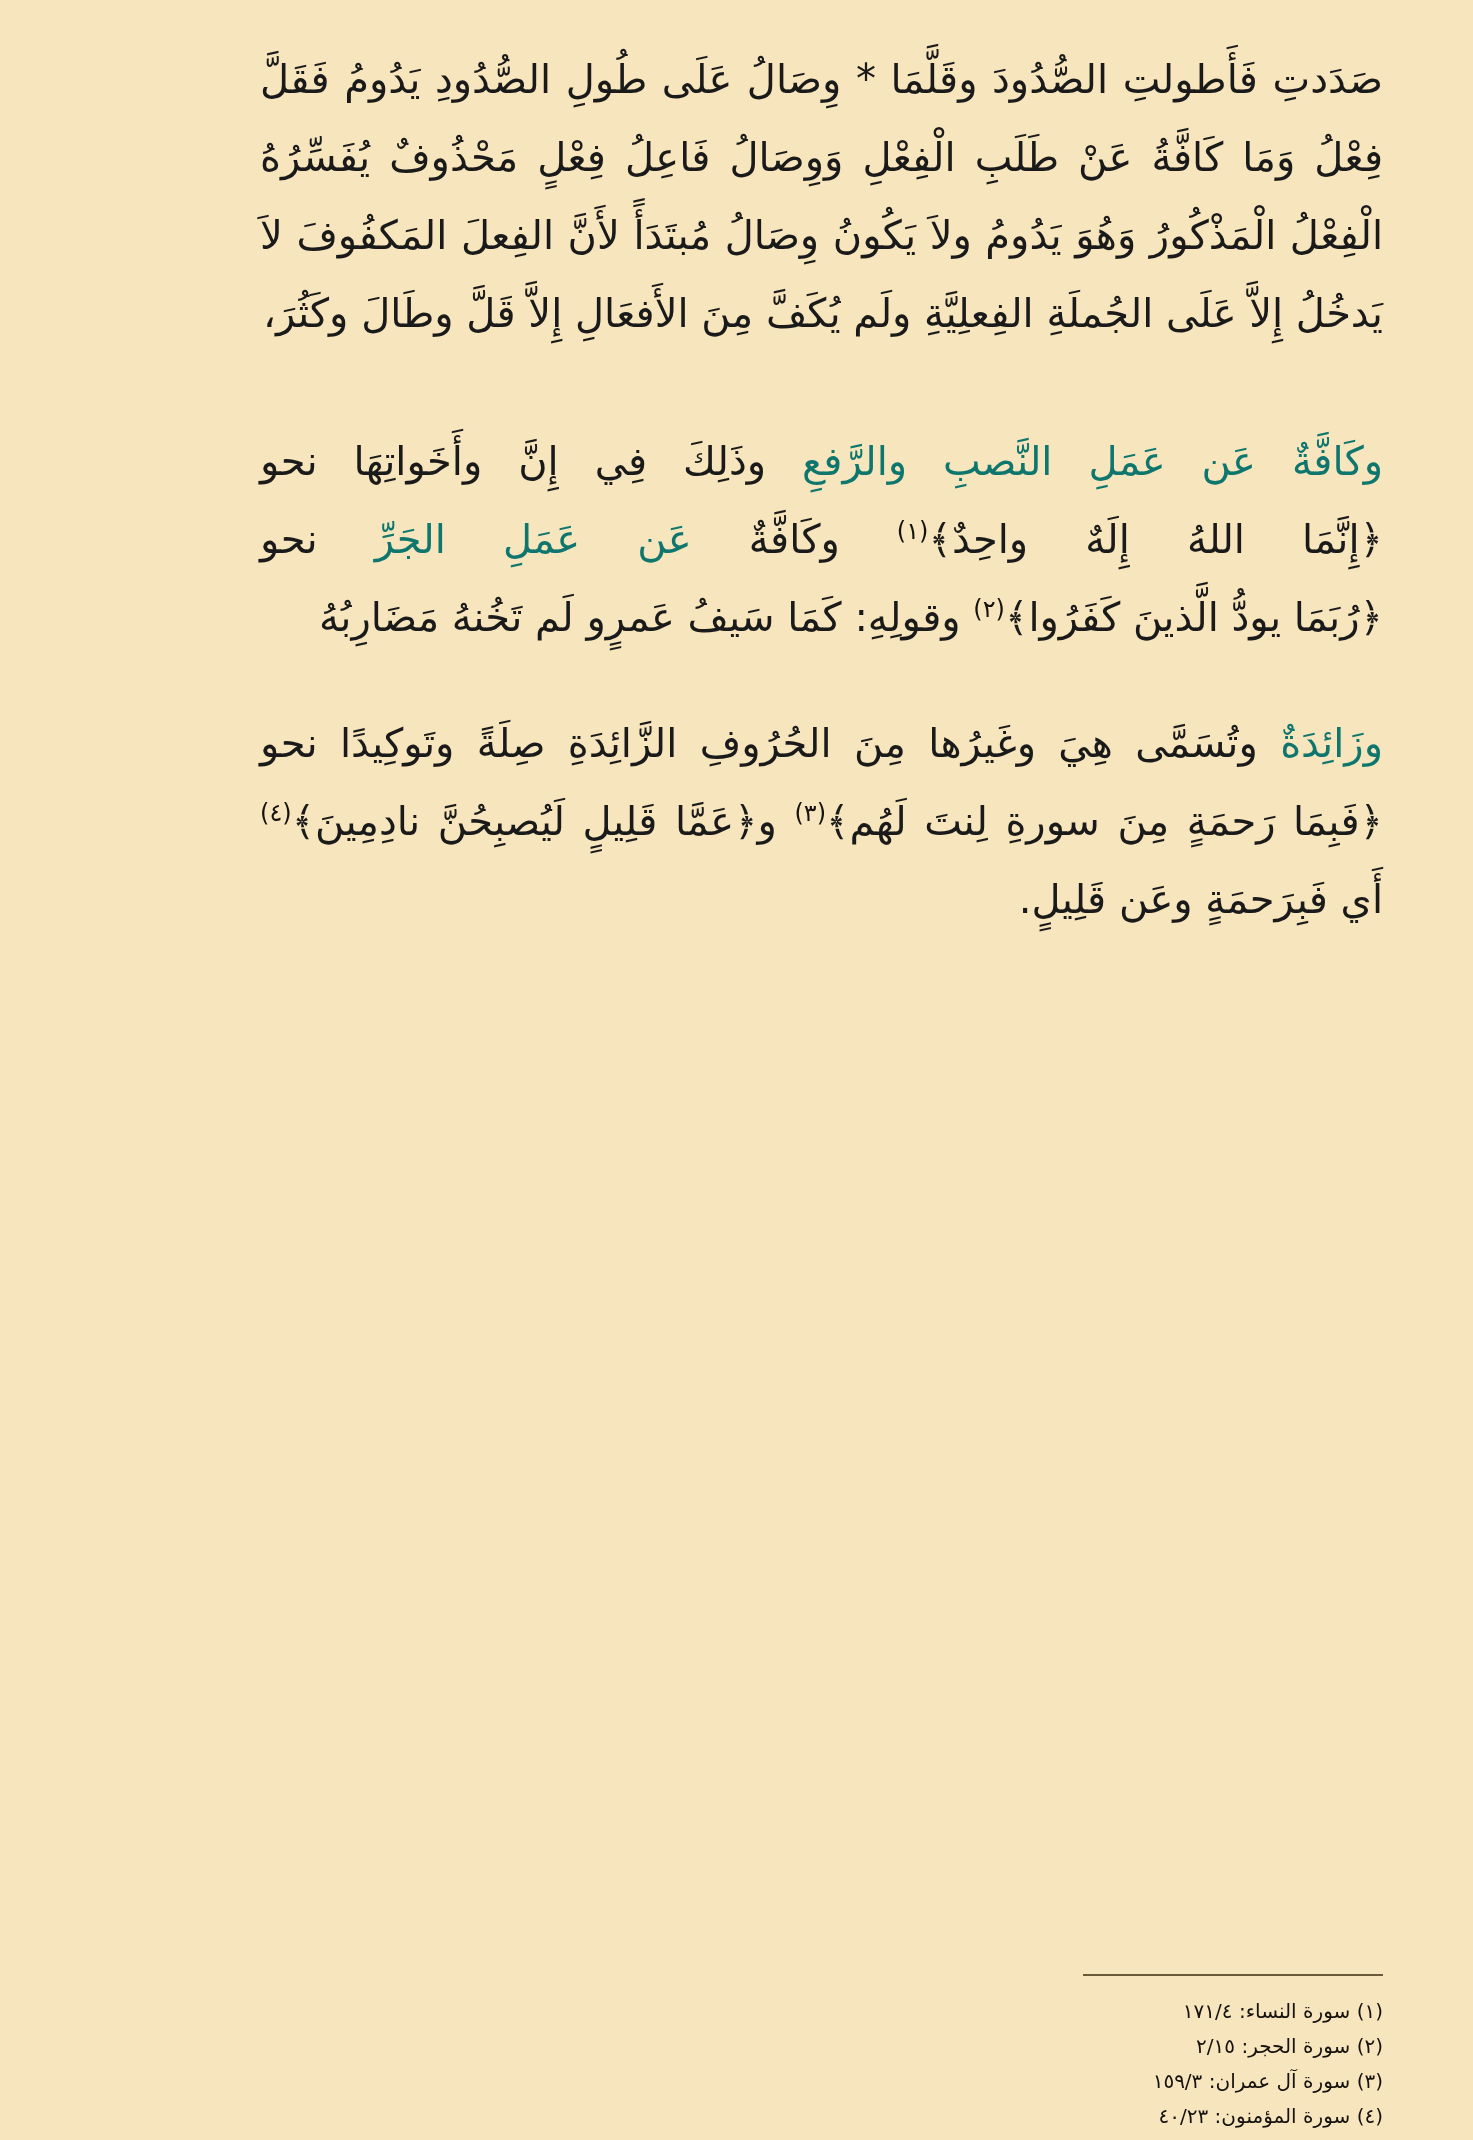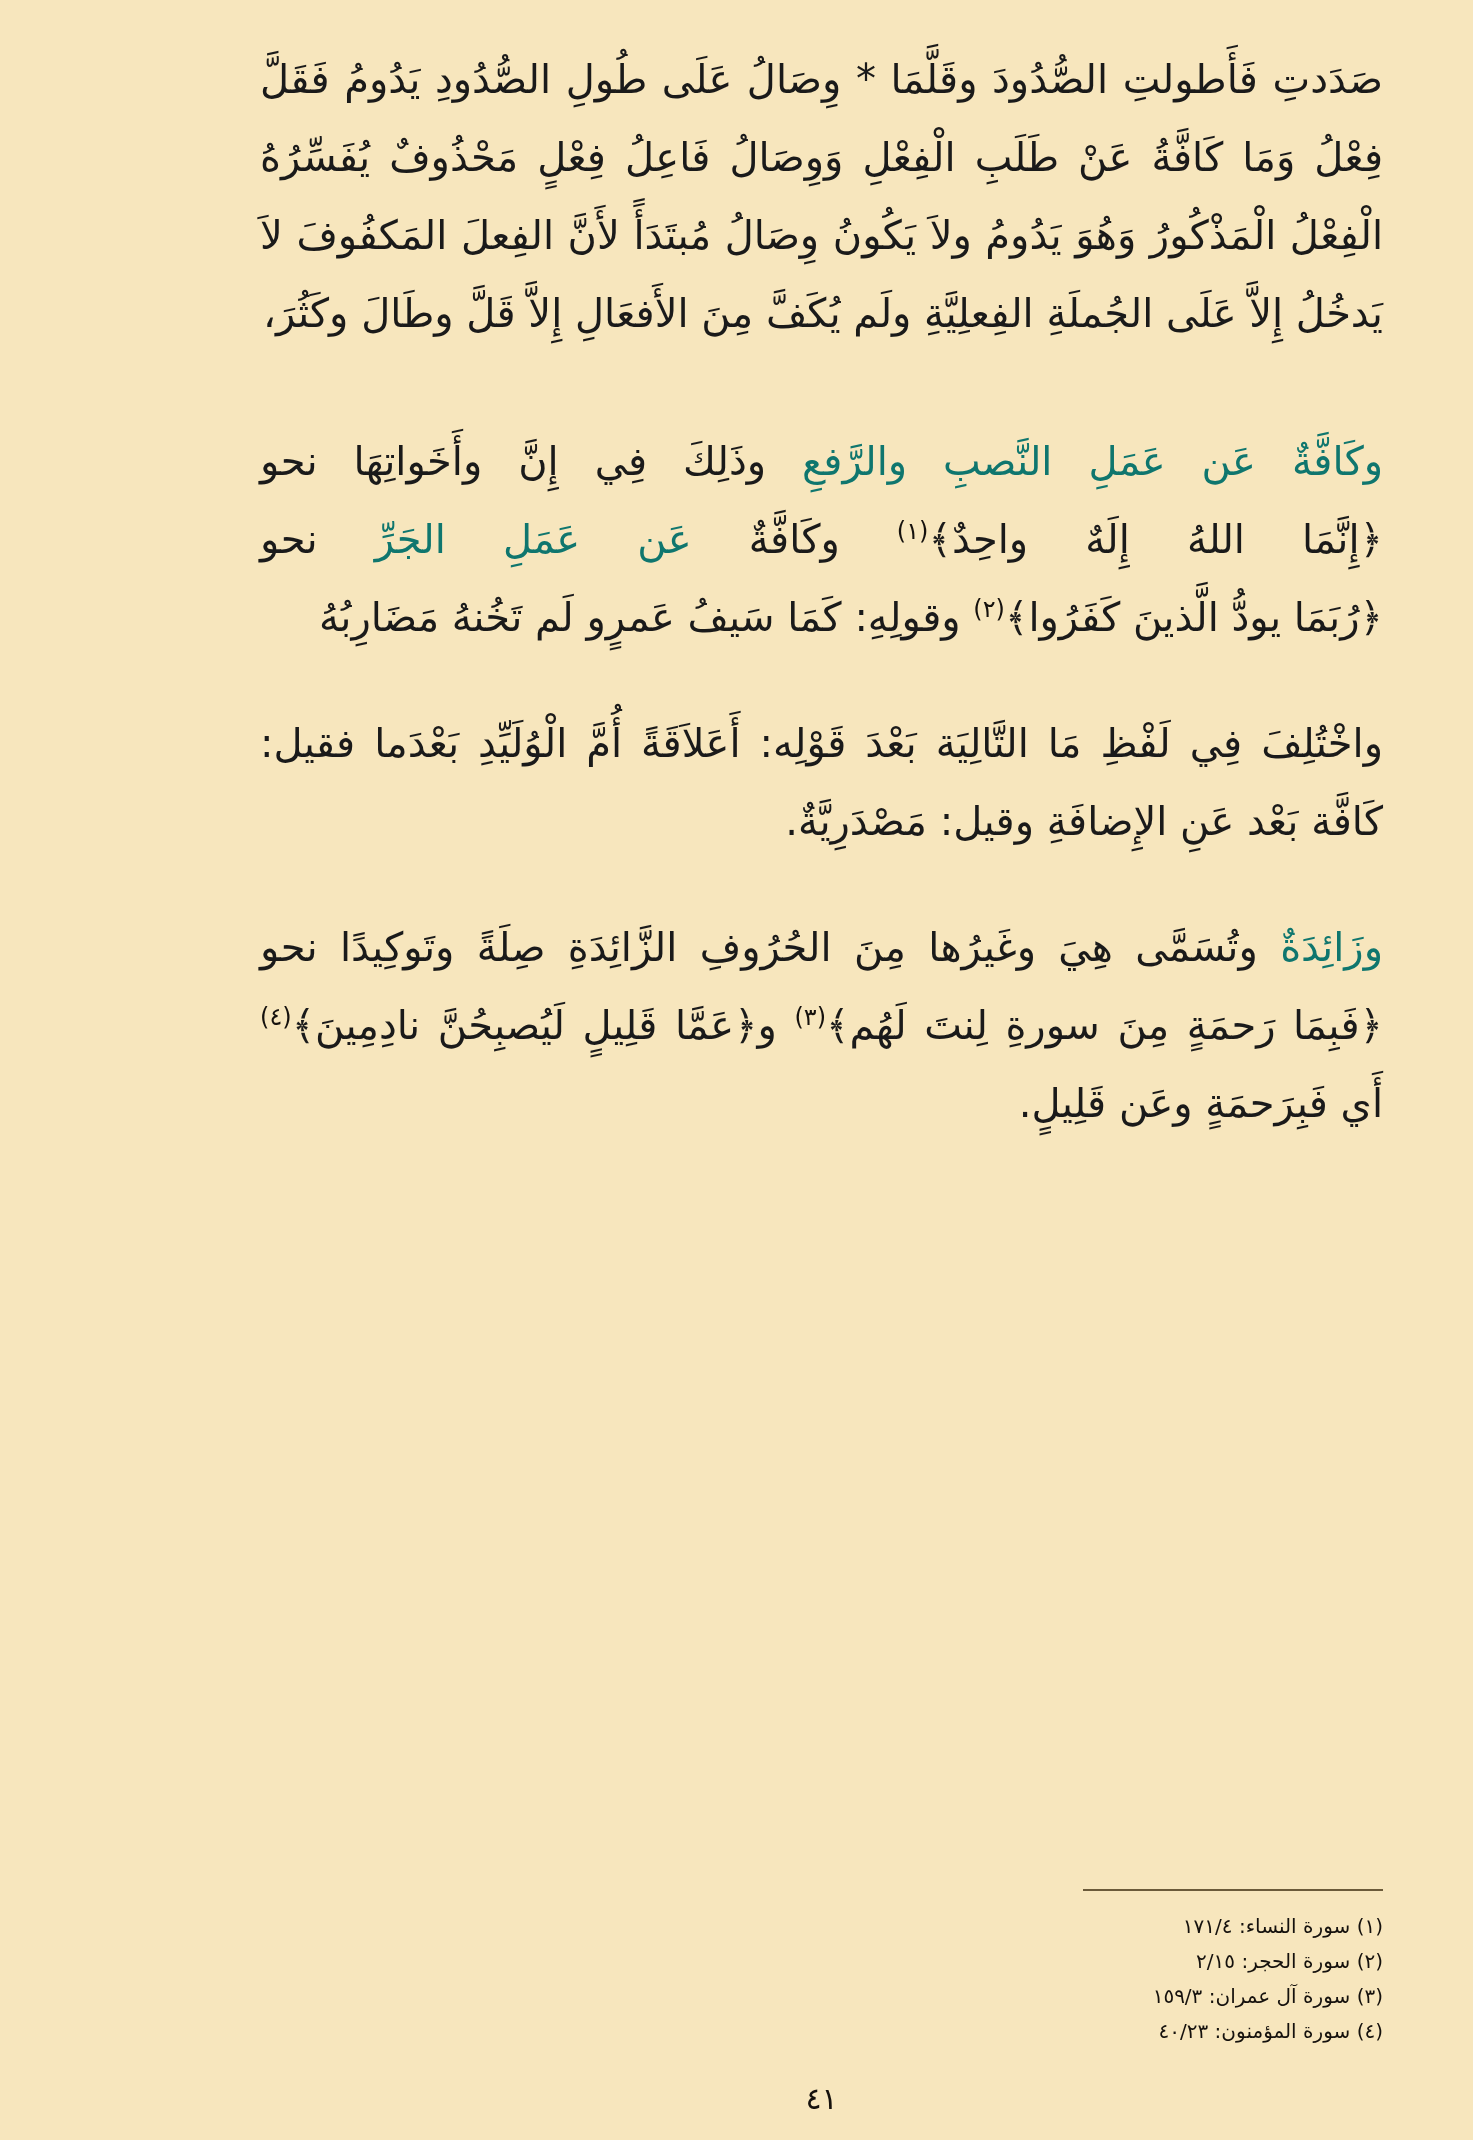--- a/index.html
+++ b/index.html
@@ -88,23 +88,20 @@
 <div class="page">
 
   <div class="para first">
     <span>صَدَدتِ فَأَطولتِ الصُّدُودَ وقَلَّمَا * وِصَالُ عَلَى طُولِ الصُّدُودِ يَدُومُ فَقَلَّ فِعْلُ وَمَا كَافَّةُ عَنْ طَلَبِ الْفِعْلِ وَوِصَالُ فَاعِلُ فِعْلٍ مَحْذُوفٌ يُفَسِّرُهُ الْفِعْلُ الْمَذْكُورُ وَهُوَ يَدُومُ ولاَ يَكُونُ وِصَالُ مُبتَدَأً لأَنَّ الفِعلَ المَكفُوفَ لاَ يَدخُلُ إِلاَّ عَلَى الجُملَةِ الفِعلِيَّةِ ولَم يُكَفَّ مِنَ الأَفعَالِ إِلاَّ قَلَّ وطَالَ وكَثُرَ،</span>
   </div>
 
   <div class="para">
     <span class="blue">وكَافَّةٌ عَن عَمَلِ النَّصبِ والرَّفعِ</span><span> وذَلِكَ فِي إِنَّ وأَخَواتِهَا نحو </span><span class="quran">﴿إِنَّمَا اللهُ إِلَهٌ واحِدٌ﴾</span><span class="fn-ref">(١)</span><span> وكَافَّةٌ </span><span class="blue">عَن عَمَلِ الجَرِّ</span><span> نحو </span><span class="quran">﴿رُبَمَا يودُّ الَّذينَ كَفَرُوا﴾</span><span class="fn-ref">(٢)</span><span> وقولِهِ: كَمَا سَيفُ عَمرٍو لَم تَخُنهُ مَضَارِبُهُ</span>
   </div>
 
-  <div class="para">
-    <span>واخْتُلِفَ فِي لَفْظِ مَا التَّالِيَة بَعْدَ قَوْلِه: أَعَلاَقَةً أُمَّ الْوُلَيِّدِ بَعْدَما فقيل: كَافَّة بَعْد عَنِ الإِضافَةِ وقيل: مَصْدَرِيَّةٌ.</span>
-  </div>
 
   <div class="para">
     <span class="blue">وزَائِدَةٌ</span><span> وتُسَمَّى هِيَ وغَيرُها مِنَ الحُرُوفِ الزَّائِدَةِ صِلَةً وتَوكِيدًا نحو </span><span class="quran">﴿فَبِمَا رَحمَةٍ مِنَ سورةِ لِنتَ لَهُم﴾</span><span class="fn-ref">(٣)</span><span> و</span><span class="quran">﴿عَمَّا قَلِيلٍ لَيُصبِحُنَّ نادِمِينَ﴾</span><span class="fn-ref">(٤)</span><span> أَي فَبِرَحمَةٍ وعَن قَلِيلٍ.</span>
   </div>
 
   <div class="spacer"></div>
 
   <div class="footnotes">
     <div class="footnote-block">
       <div class="fn-rule"></div>
@@ -120,15 +117,14 @@
         <span>(٣)</span>
         <span>سورة آل عمران: ١٥٩/٣</span>
       </div>
       <div class="fn-line">
         <span>(٤)</span>
         <span>سورة المؤمنون: ٤٠/٢٣</span>
       </div>
     </div>
   </div>
 
-  <div class="page-number">٤١</div>
 
 </div>
 
 </body></html>

